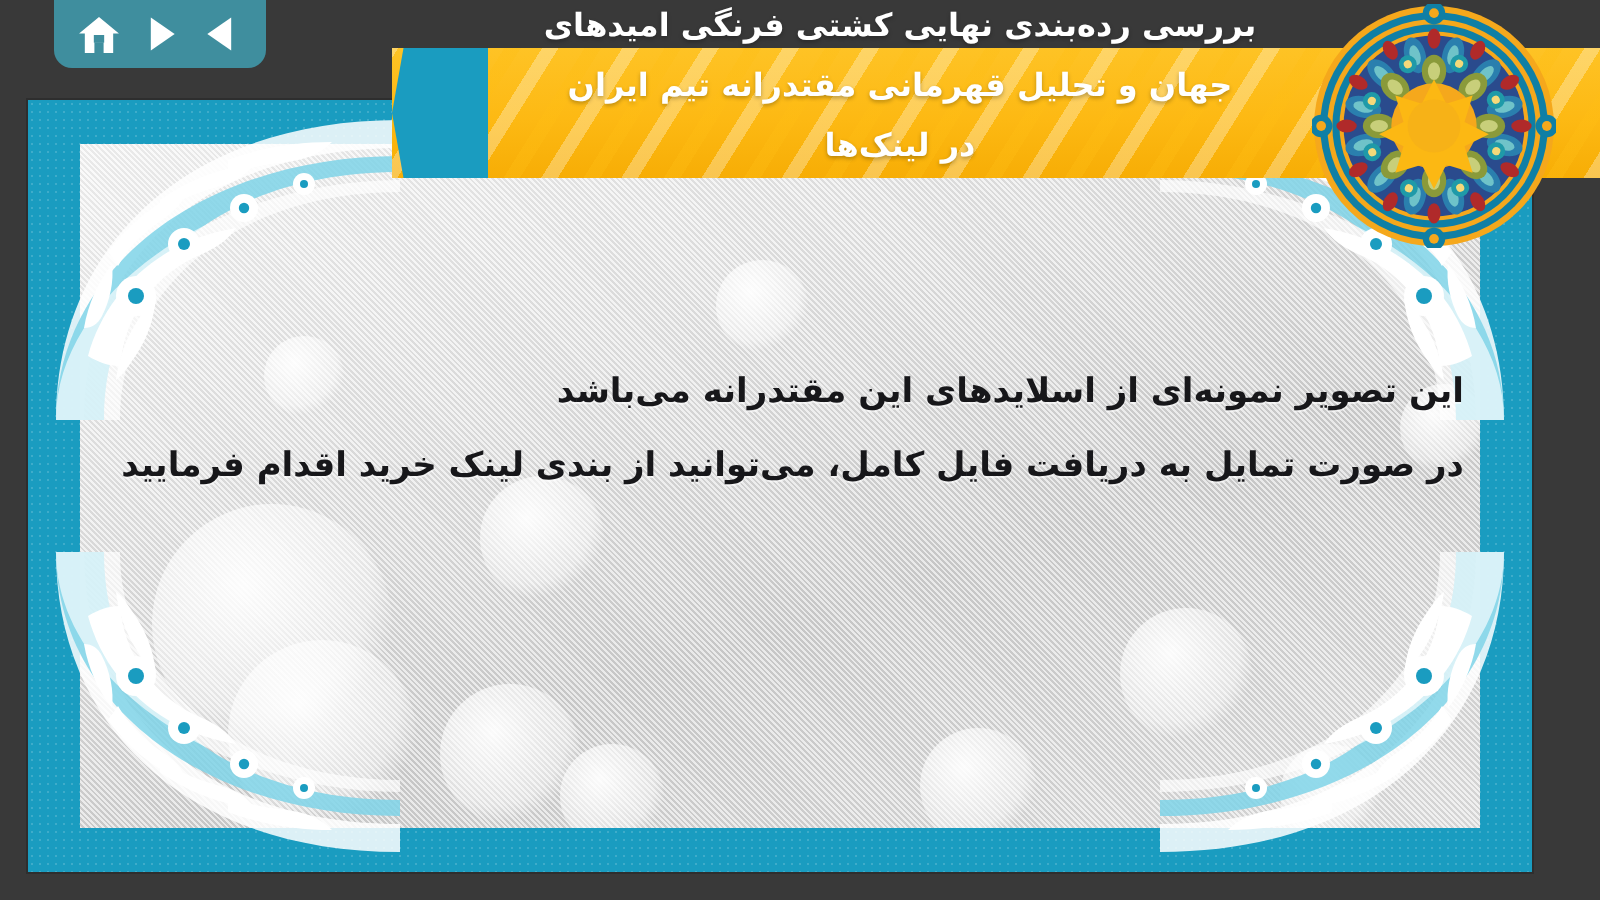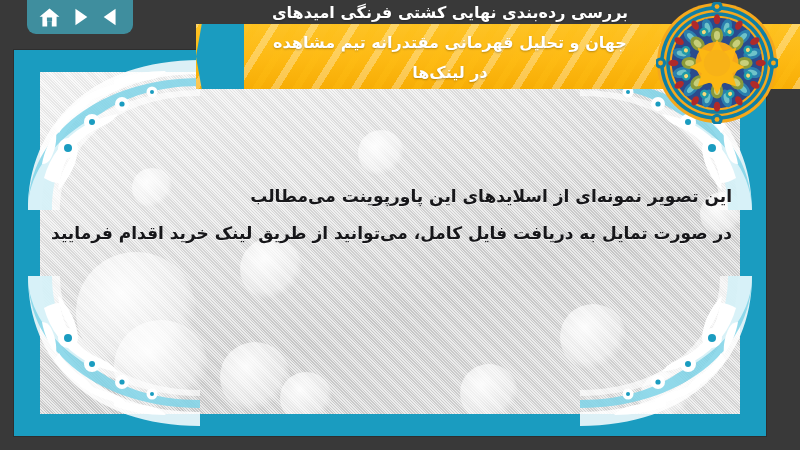--- a/index.html
+++ b/index.html
@@ -236,32 +236,32 @@
           <path d="M26 66 c10-14 24-25 40-32 c-2 7-7 12-13 16 c-9 6-17 14-22 23 z"></path>
           <path d="M52 40 c14-10 30-16 47-18 c-4 6-10 9-17 11 c-11 3-21 7-30 13z"></path>
           <path d="M14 104 c2-12 7-23 14-32 c1 9-1 18-5 26 c-2 4-5 6-9 6z"></path>
           <path d="M86 20 c16-6 34-9 52-9 c-6 6-14 9-23 10 c-10 1-20 3-29 7z"></path>
           <path d="M30 130 c2-16 9-30 20-41 c-1 10-4 19-9 27 c-4 6-7 11-11 14z"></path>
         </g>
       </svg>
     </div>
 
     <div id="bodytext">
-      <div class="ln">این تصویر نمونه‌ای از اسلایدهای این پاورپوینت می‌مطالب</div>
-      <div class="ln">در صورت تمایل به دریافت فایل کامل، می‌توانید از طریق لینک خرید اقدام فرمایید</div>
+      <div class="ln">این تصویر نمونه‌ای از اسلایدهای این مقتدرانه می‌باشد</div>
+      <div class="ln">در صورت تمایل به دریافت فایل کامل، می‌توانید از بندی لینک خرید اقدام فرمایید</div>
     </div>
 
   </div>
 
   <div id="banner"></div>
   <div id="bannertab"></div>
 
   <div id="title">
     <div class="tln">بررسی رده‌بندی نهایی کشتی فرنگی امیدهای</div>
-    <div class="tln">جهان و تحلیل قهرمانی مقتدرانه تیم مشاهده</div>
+    <div class="tln">جهان و تحلیل قهرمانی مقتدرانه تیم ایران</div>
     <div class="tln">در لینک‌ها</div>
   </div>
 
   <div id="mandala">
     <svg viewBox="0 0 120 120" aria-hidden="true">
       <defs>
         <g id="petal">
           <ellipse cx="0" cy="-36" rx="5.2" ry="9" fill="#2a7fae"></ellipse>
           <ellipse cx="0" cy="-36" rx="2.6" ry="5" fill="#6fc3c9"></ellipse>
         </g>

